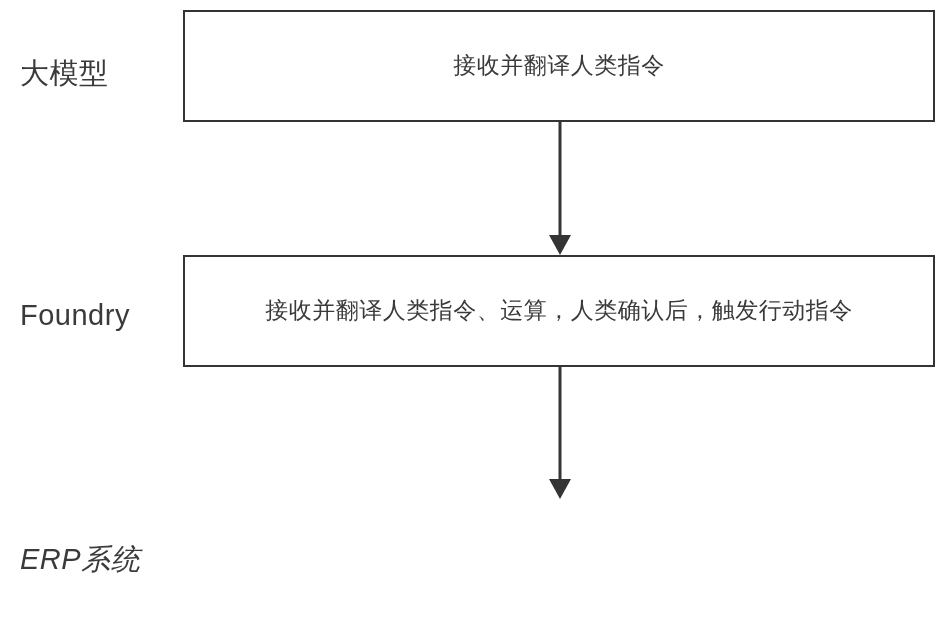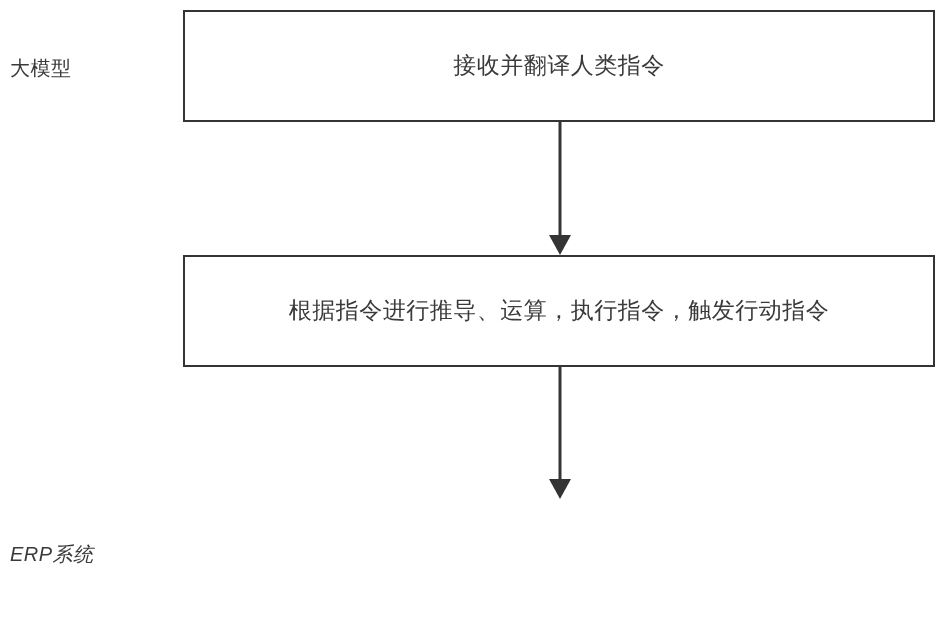--- a/index.html
+++ b/index.html
@@ -17,23 +17,23 @@
     position: relative;
     width: 950px;
     height: 622px;
     background: #ffffff;
     overflow: hidden;
   }
 
   
   .stage-label {
     position: absolute;
-    left: 10px;
+    left: 20px;
     width: 150px;
-    font-size: 20px;
+    font-size: 29px;
     line-height: 1.2;
     color: #3a3a3a;
     letter-spacing: 0.5px;
     white-space: nowrap;
     text-align: left;
   }
   .stage-label.lab1 { top: 56px; }
   .stage-label.lab2 { top: 298px; }
   .stage-label.lab3 { top: 542px; font-style: italic; }
 
@@ -89,23 +89,24 @@
     <span class="box-text">接收并翻译人类指令</span>
   </div>
 
   <div class="arrow arrow1">
     <svg viewBox="0 0 24 133" preserveAspectRatio="none">
       <line x1="12" y1="0" x2="12" y2="115" stroke="#343434" stroke-width="3"></line>
       <polygon points="1,113 23,113 12,133" fill="#343434"></polygon>
     </svg>
   </div>
 
+  <div class="stage-label lab2">Foundry</div>
 
   <div class="process-box box2">
-    <span class="box-text">根据指令进行推导、运算，执行指令，触发行动指令</span>
+    <span class="box-text">接收并翻译人类指令、运算，人类确认后，触发行动指令</span>
   </div>
 
   <div class="arrow arrow2">
     <svg viewBox="0 0 24 133" preserveAspectRatio="none">
       <line x1="12" y1="0" x2="12" y2="115" stroke="#343434" stroke-width="3"></line>
       <polygon points="1,113 23,113 12,133" fill="#343434"></polygon>
     </svg>
   </div>
 
   <div class="stage-label lab3">ERP系统</div>

